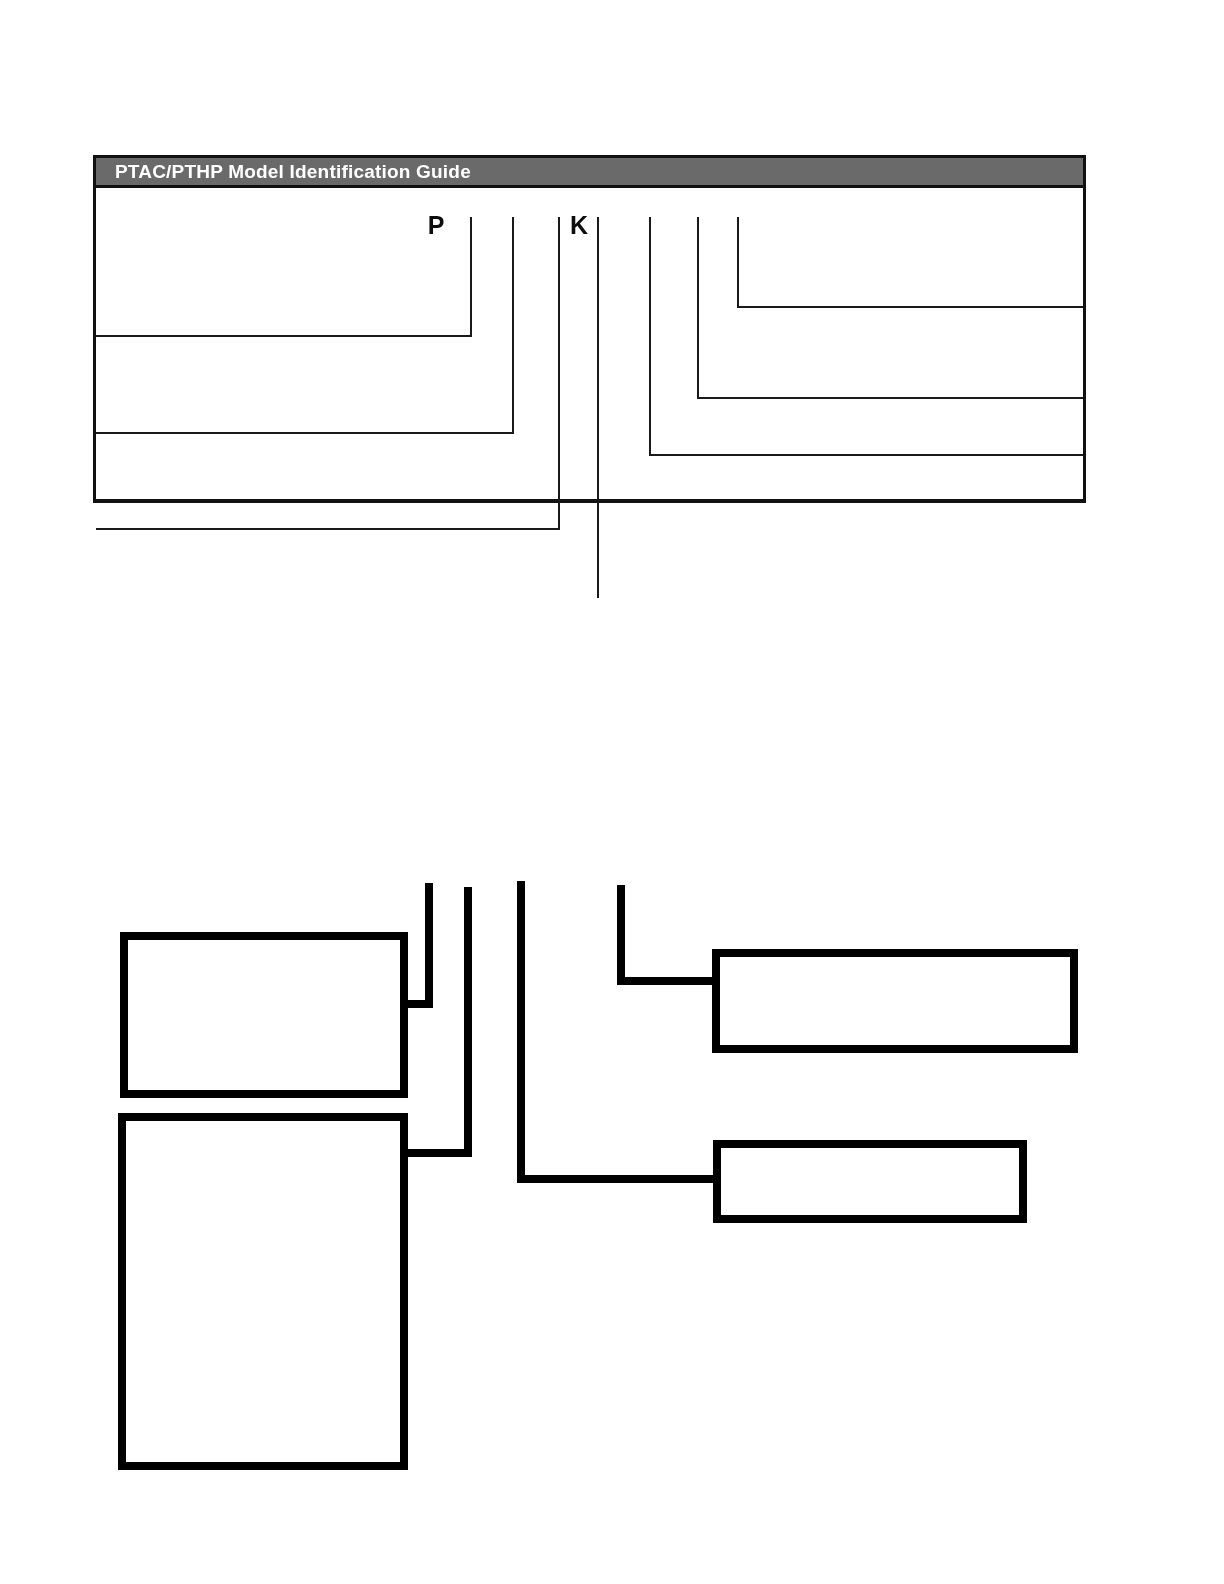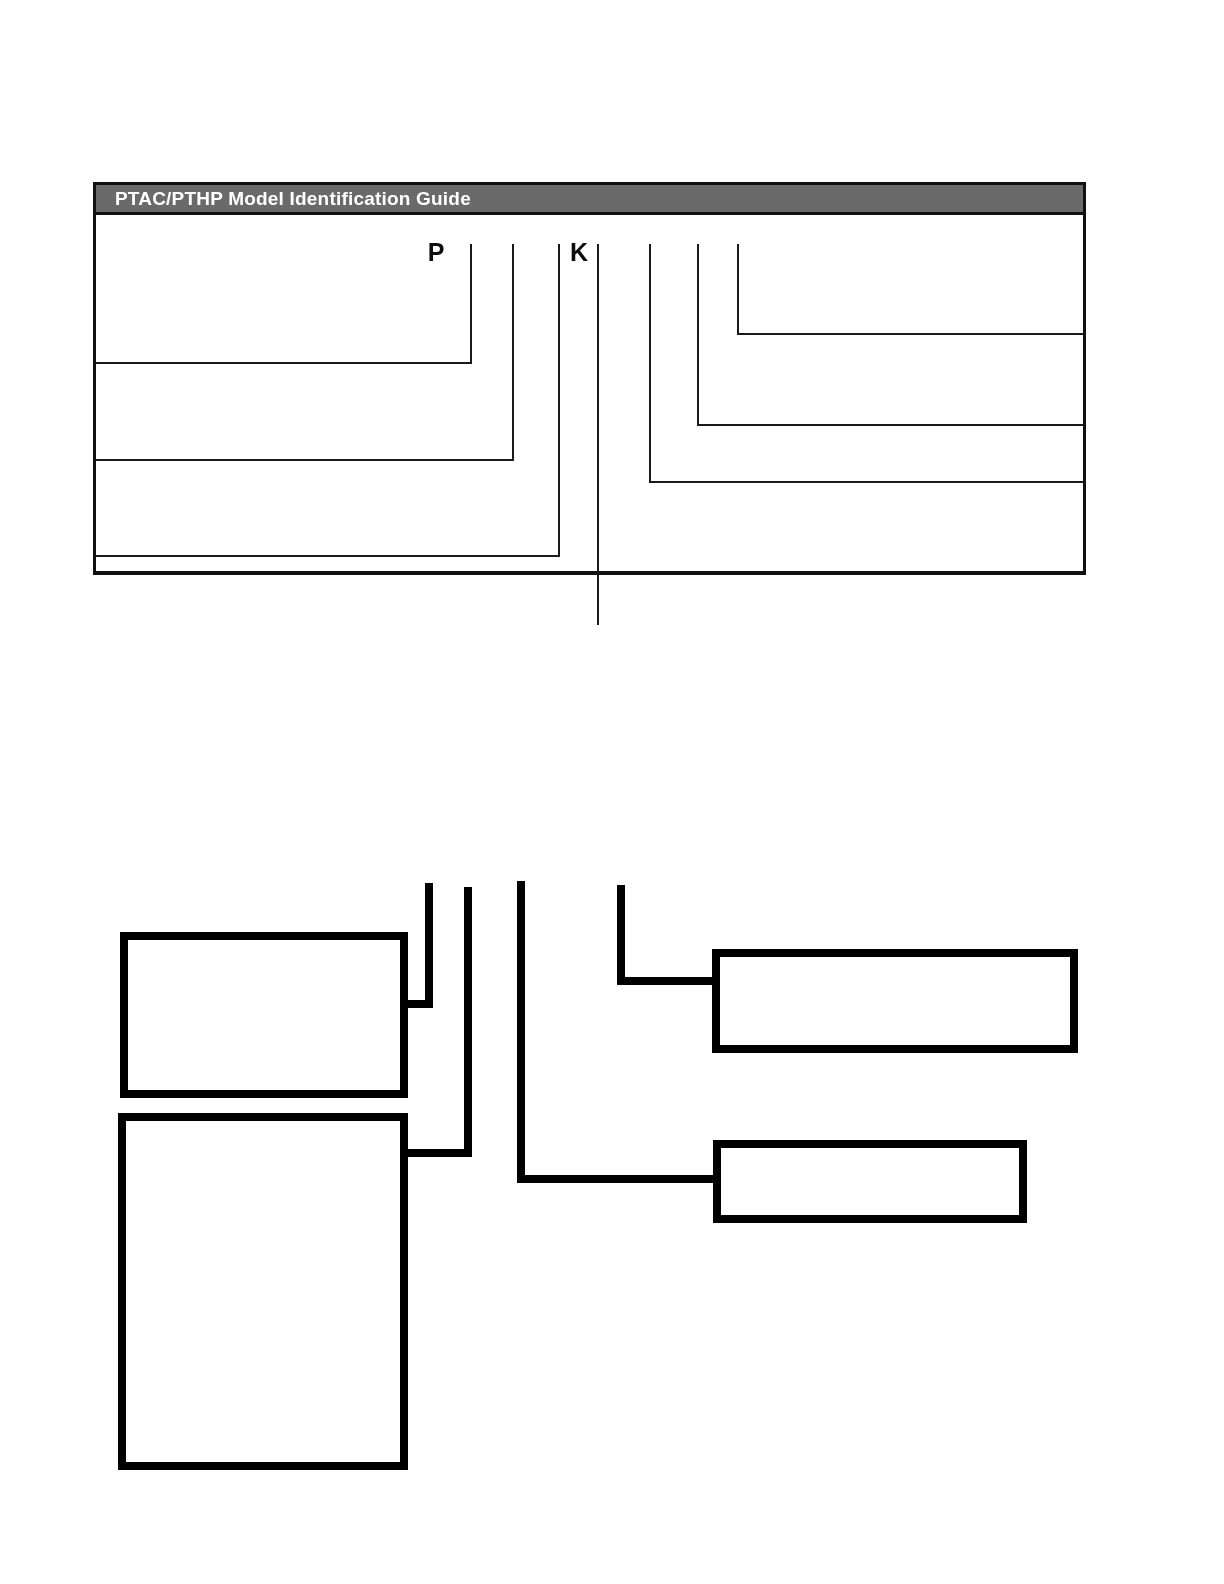--- a/index.html
+++ b/index.html
@@ -11,25 +11,24 @@
     width: 1224px;
     height: 1584px;
     background: #ffffff;
     overflow: hidden;
   }
 
   
   .guide-panel {
     position: absolute;
     left: 93px; top: 155px;
-    width: 993px; height: 393px;
+    width: 993px; height: 348px;
     border: 3px solid #111111;
     border-bottom-width: 4px;
     background: #ffffff;
-    margin-top: 27px;
   }
   .guide-header {
     position: absolute;
     left: 0; right: 0; top: 0;
     height: 30px;
     background: #6a6a6a;
     border-bottom: 3px solid #111111;
     display: flex;
     align-items: center;
     padding-left: 19px;

